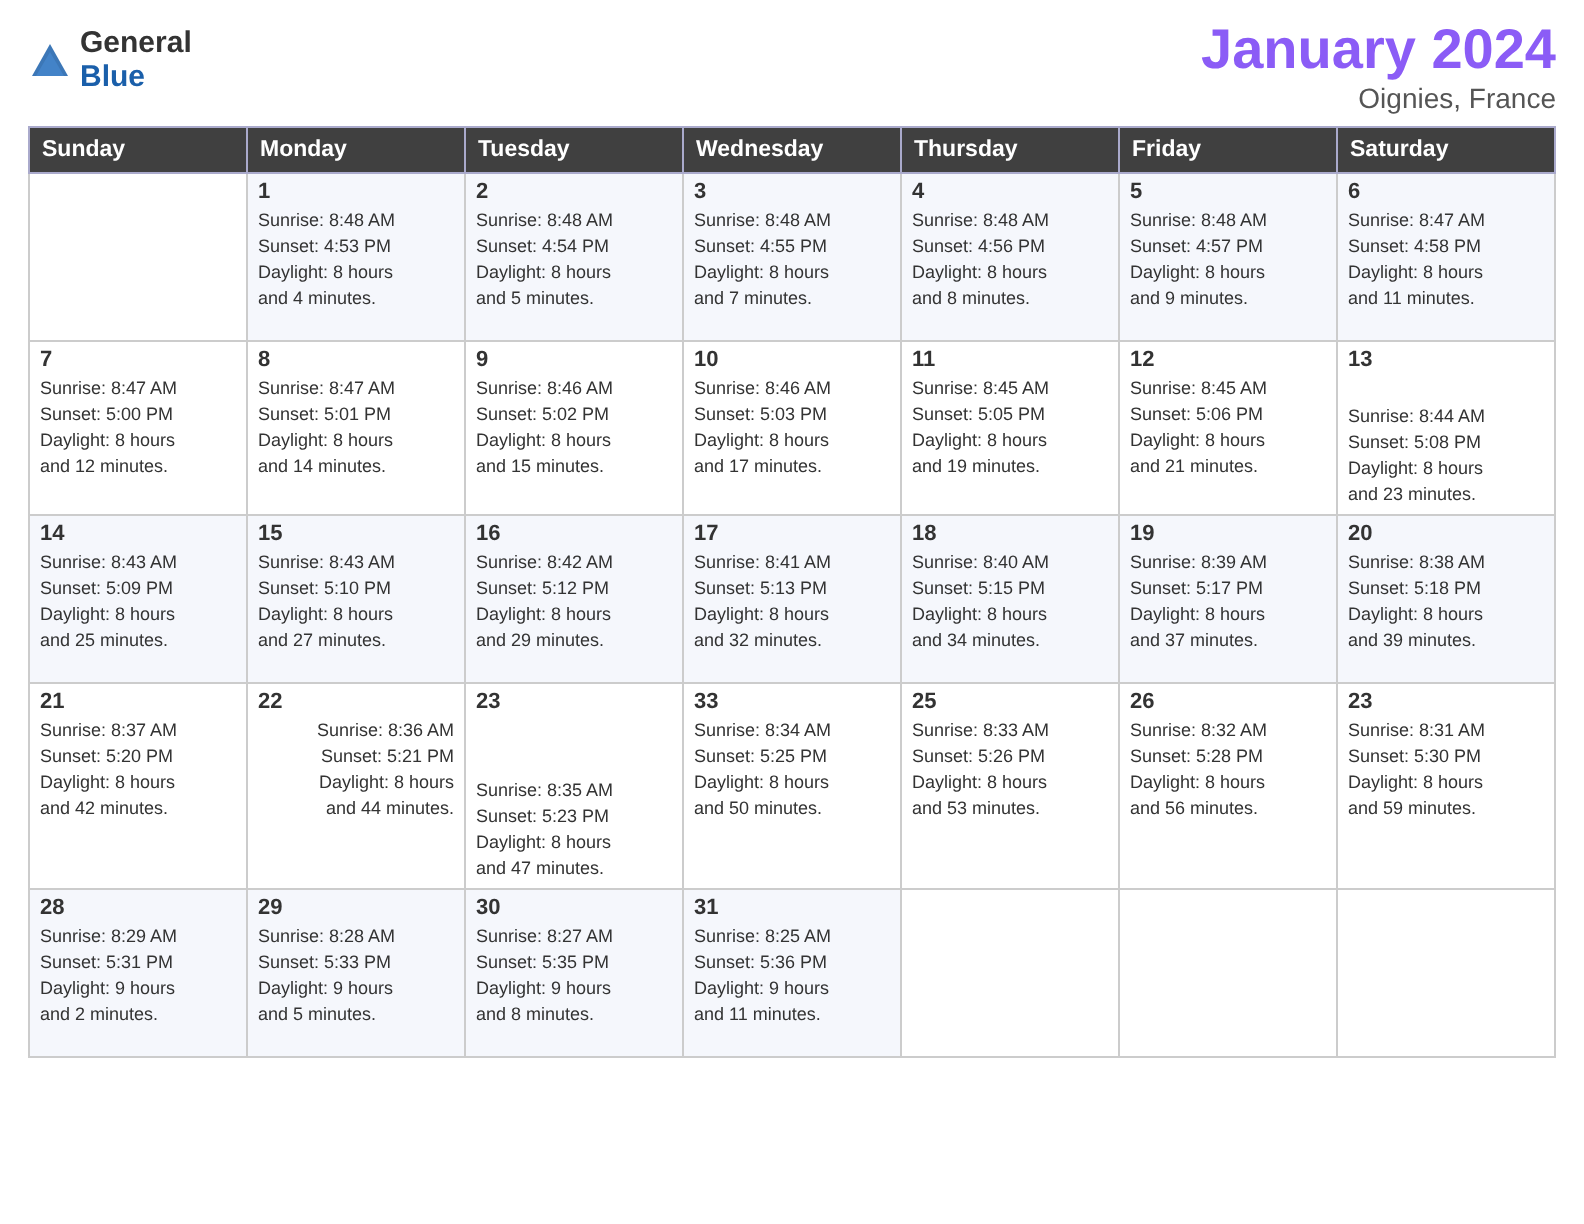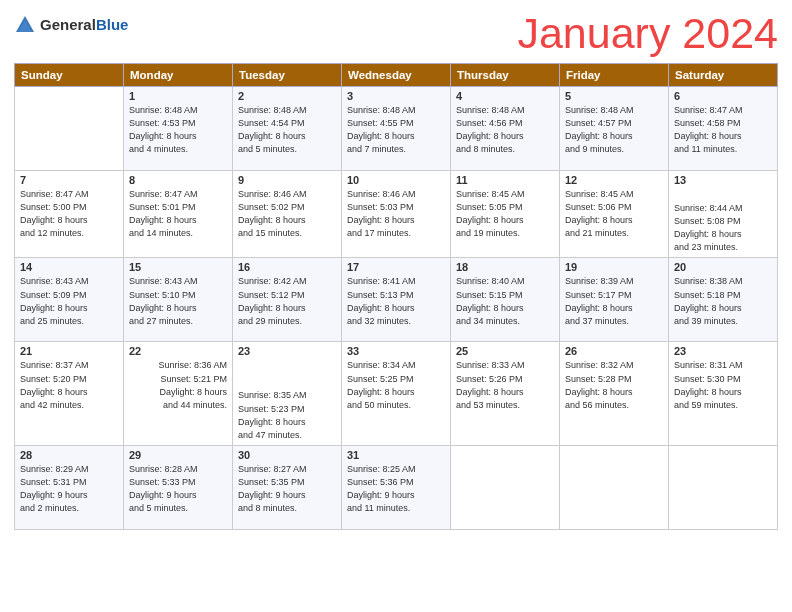--- a/index.html
+++ b/index.html
@@ -22,20 +22,21 @@
       align-items: flex-start;
       margin-bottom: 6px;
     }
     .logo {
       display: flex;
       align-items: center;
       margin-top: 4px;
     }
     .logo-text {
       display: flex;
+      flex-direction: column;
       line-height: 1.1;
     }
     .logo-general {
       font-size: 15px;
       font-weight: bold;
       color: #333;
     }
     .logo-blue {
       font-size: 15px;
       font-weight: bold;
@@ -43,36 +44,36 @@
     }
     .logo-icon {
       width: 22px;
       height: 22px;
       margin-right: 4px;
     }
     .title-block {
       text-align: right;
     }
     .month-title {
-      font-size: 43px;
-      font-weight: normal;
-      color: #ef4444;
+      font-size: 28px;
+      font-weight: bold;
+      color: #8b5cf6;
       line-height: 1.1;
     }
     .location-title {
       font-size: 14px;
       color: #555;
     }
     table {
       width: 100%;
       border-collapse: collapse;
       table-layout: fixed;
     }
     thead tr th {
-      background-color: #a16207;
+      background-color: #404040;
       color: #fff;
       font-size: 11.5px;
       font-weight: bold;
       padding: 5px 6px;
       text-align: left;
       border: 1px solid #aac;
     }
     tbody tr {
       vertical-align: top;
     }
@@ -113,20 +114,21 @@
         <polygon points="11,2 20,18 2,18" fill="#1a5faa" opacity="0.85"></polygon>
         <polygon points="11,6 18,18 4,18" fill="#4a90d9" opacity="0.5"></polygon>
       </svg>
       <div class="logo-text">
         <span class="logo-general">General</span>
         <span class="logo-blue">Blue</span>
       </div>
     </div>
     <div class="title-block">
       <div class="month-title">January 2024</div>
+      <div class="location-title">Oignies, France</div>
     </div>
   </div>
 
   <table>
     <thead>
       <tr>
         <th>Sunday</th>
         <th>Monday</th>
         <th>Tuesday</th>
         <th>Wednesday</th>

